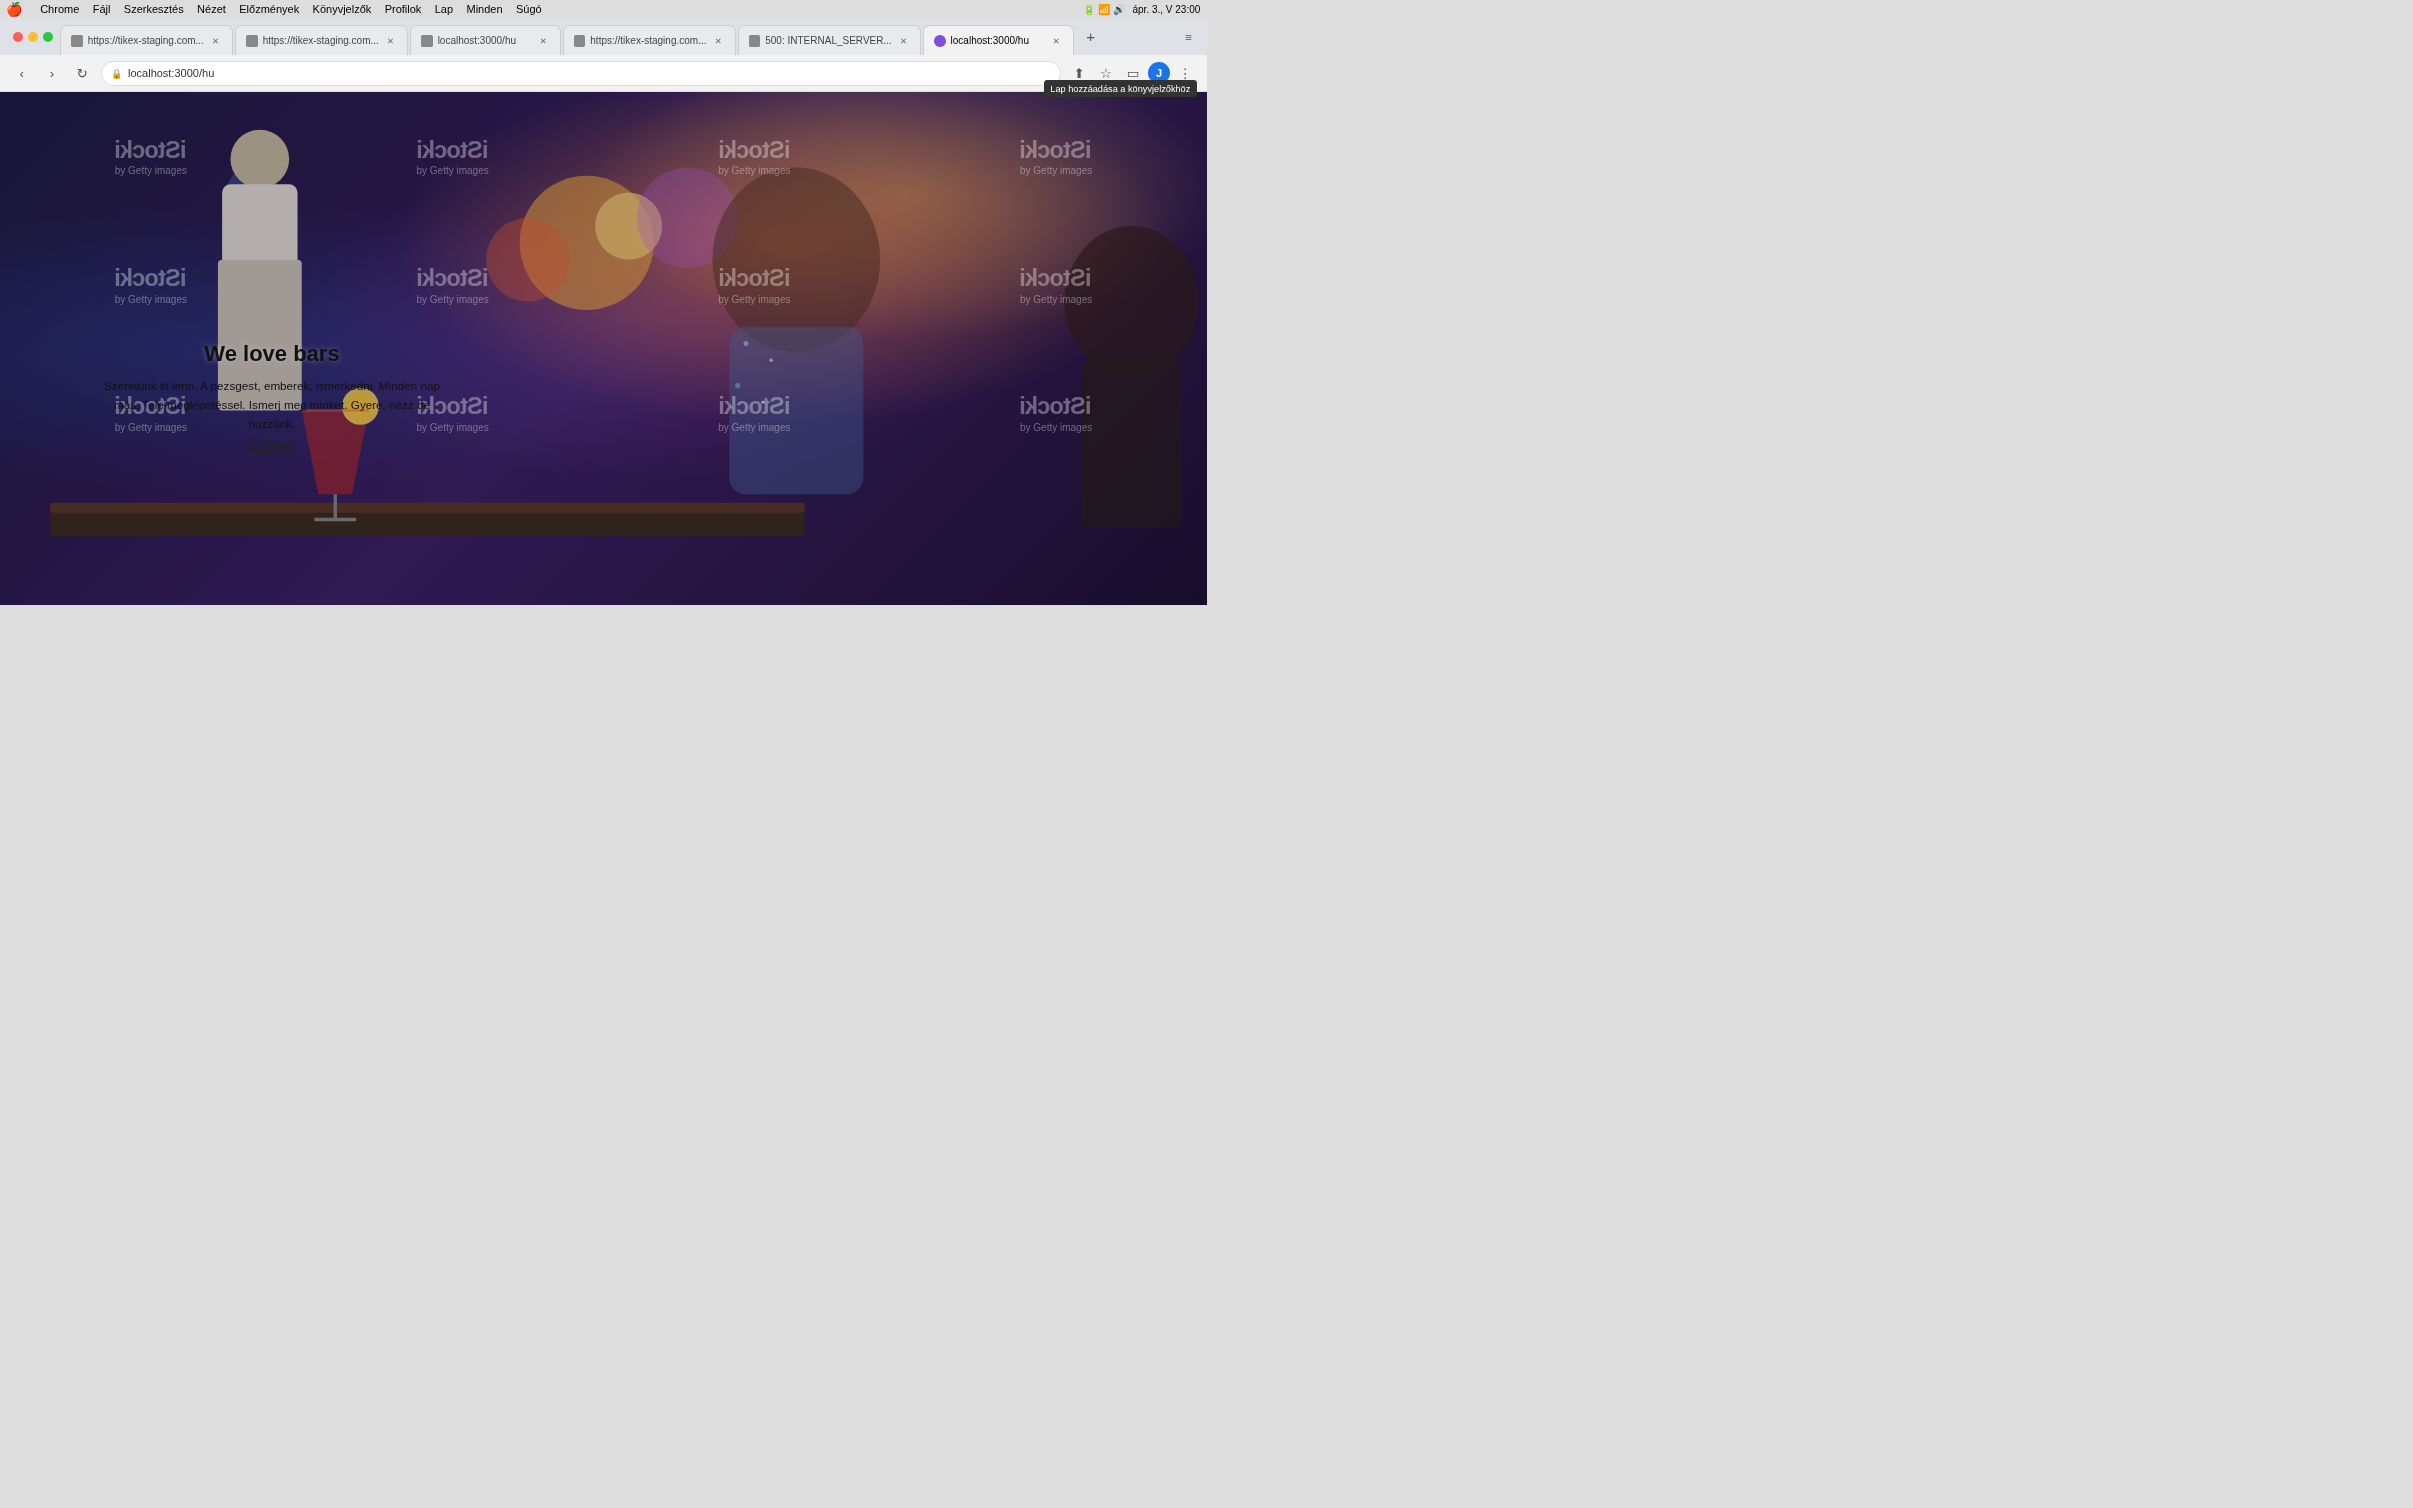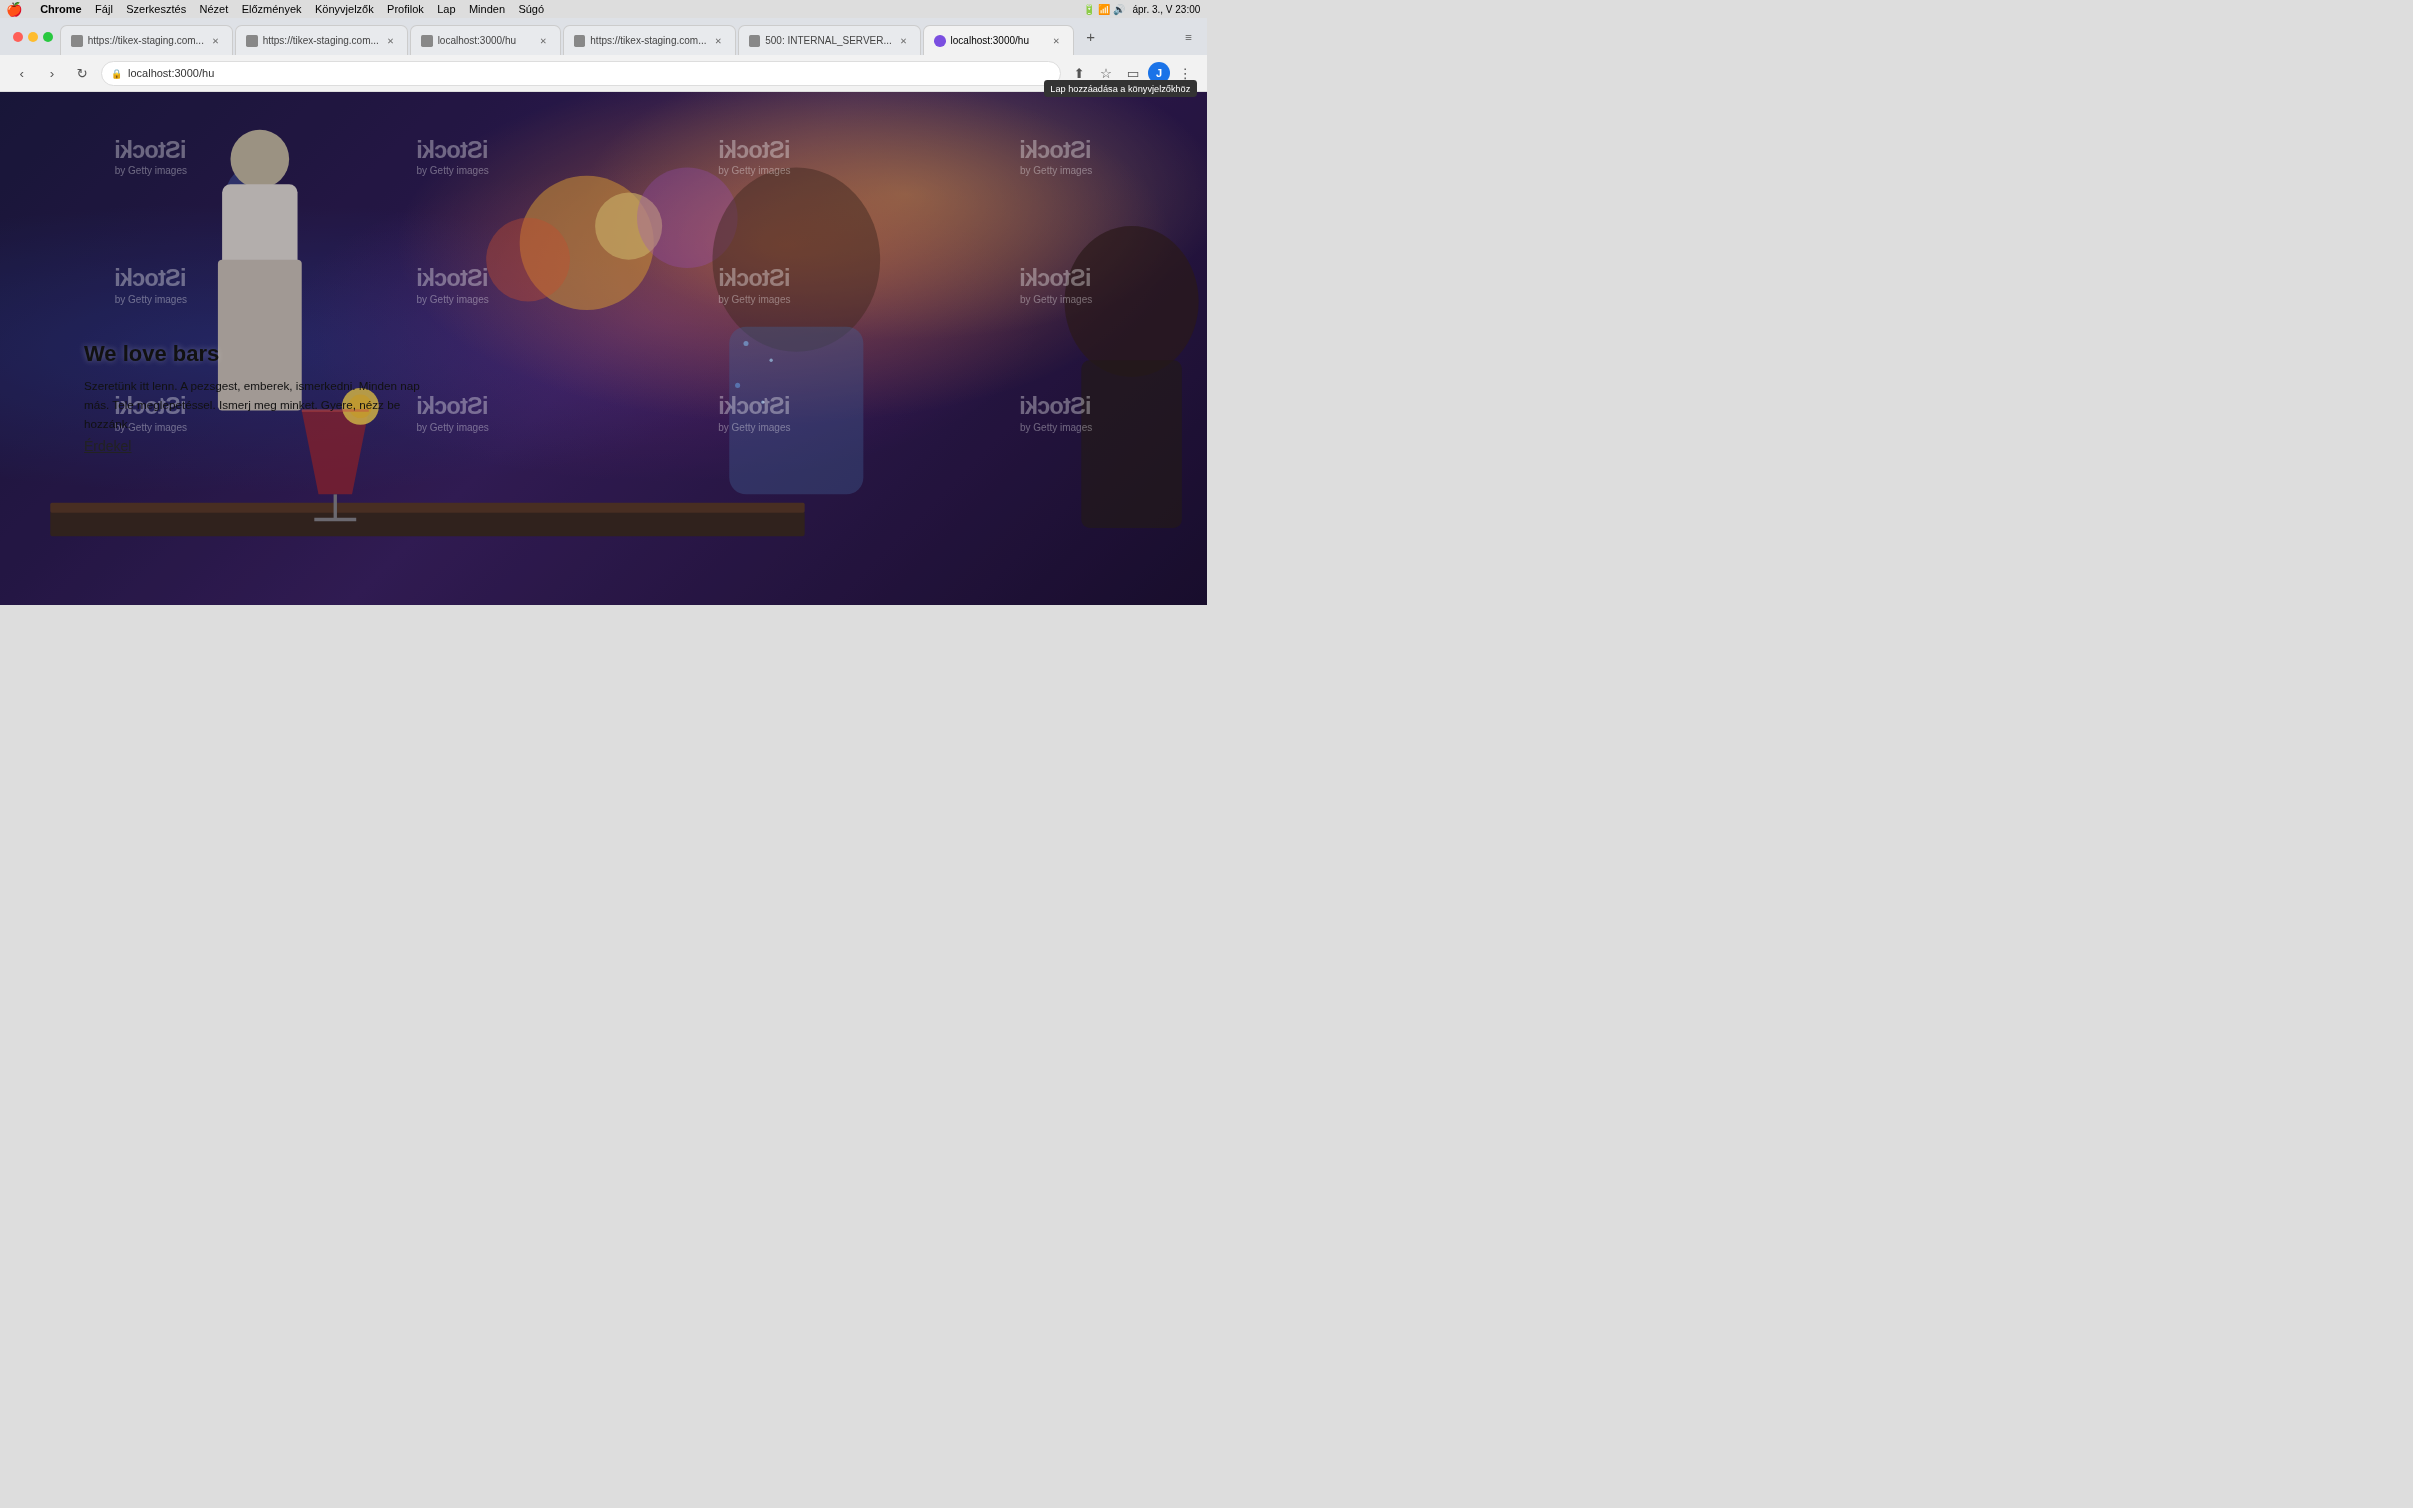--- a/index.html
+++ b/index.html
@@ -12,21 +12,21 @@
       background: rgba(220,220,220,0.95);
       display: flex;
       align-items: center;
       padding: 0 6.7px;
       font-size: 11px;
       gap: 13.4px;
       position: relative;
     }
     .menu-bar-apple { font-size: 13.4px; margin-right: 3.4px; }
     .menu-bar-item { font-weight: 500; }
-    .menu-bar-item.active { font-weight: 700; }
+    .menu-bar-item.active { font-weight: 400; }
     .menu-bar-right {
       margin-left: auto;
       display: flex;
       align-items: center;
       gap: 6.7px;
       font-size: 10px;
     }
 
     
     .chrome-window {
@@ -270,24 +270,25 @@
         radial-gradient(ellipse at 65% 30%, rgba(255,140,60,0.6) 0%, transparent 35%),
         radial-gradient(ellipse at 75% 20%, rgba(255,200,100,0.5) 0%, transparent 25%),
         radial-gradient(ellipse at 55% 45%, rgba(180,60,180,0.3) 0%, transparent 40%),
         radial-gradient(ellipse at 20% 50%, rgba(40,80,180,0.4) 0%, transparent 40%),
         linear-gradient(135deg, #1a1a3e 0%, #2a1a4e 30%, #3a2060 50%, #1a0e2e 100%);
     }
 
     
     .hero-text {
       position: absolute;
-      left: 84px;
+      left: 96px;
       bottom: 151px;
       z-index: 10;
       max-width: 419px;
+      text-align: center;
     }
     .hero-title {
       font-size: 22px;
       font-weight: 700;
       color: #111;
       margin-bottom: 10px;
       text-shadow: 0 0 6.7px rgba(255,255,255,0.3);
     }
     .hero-subtitle {
       font-size: 11.7px;

